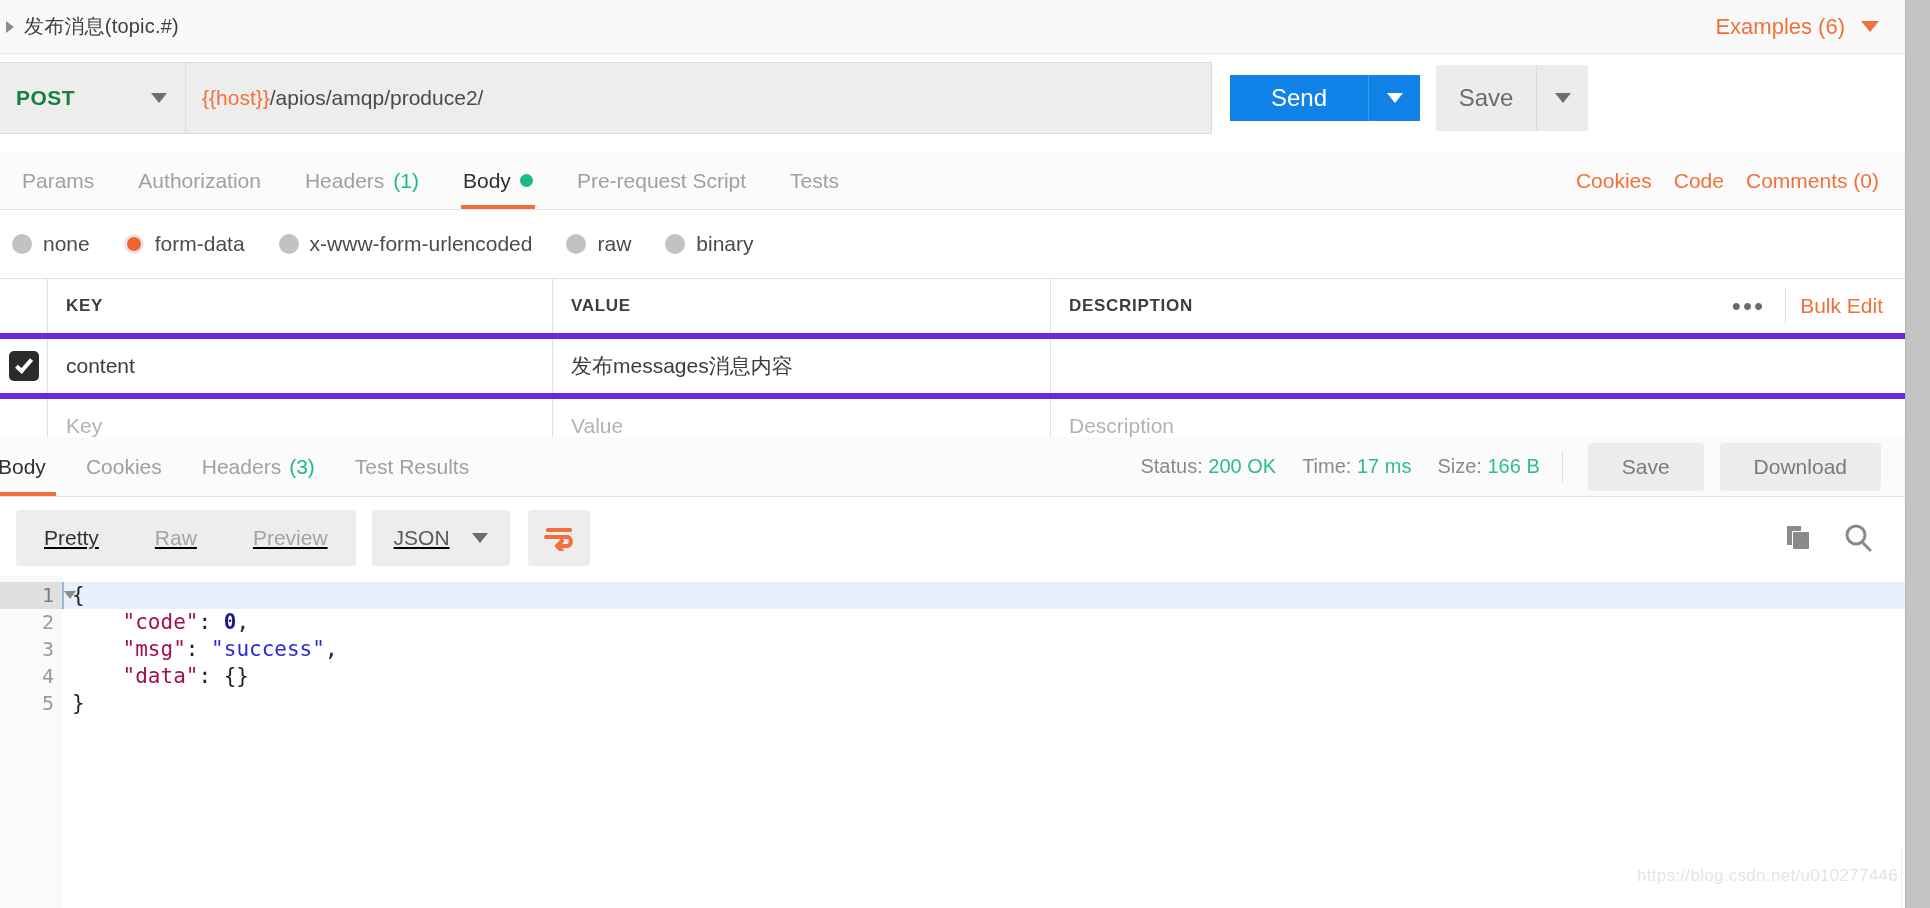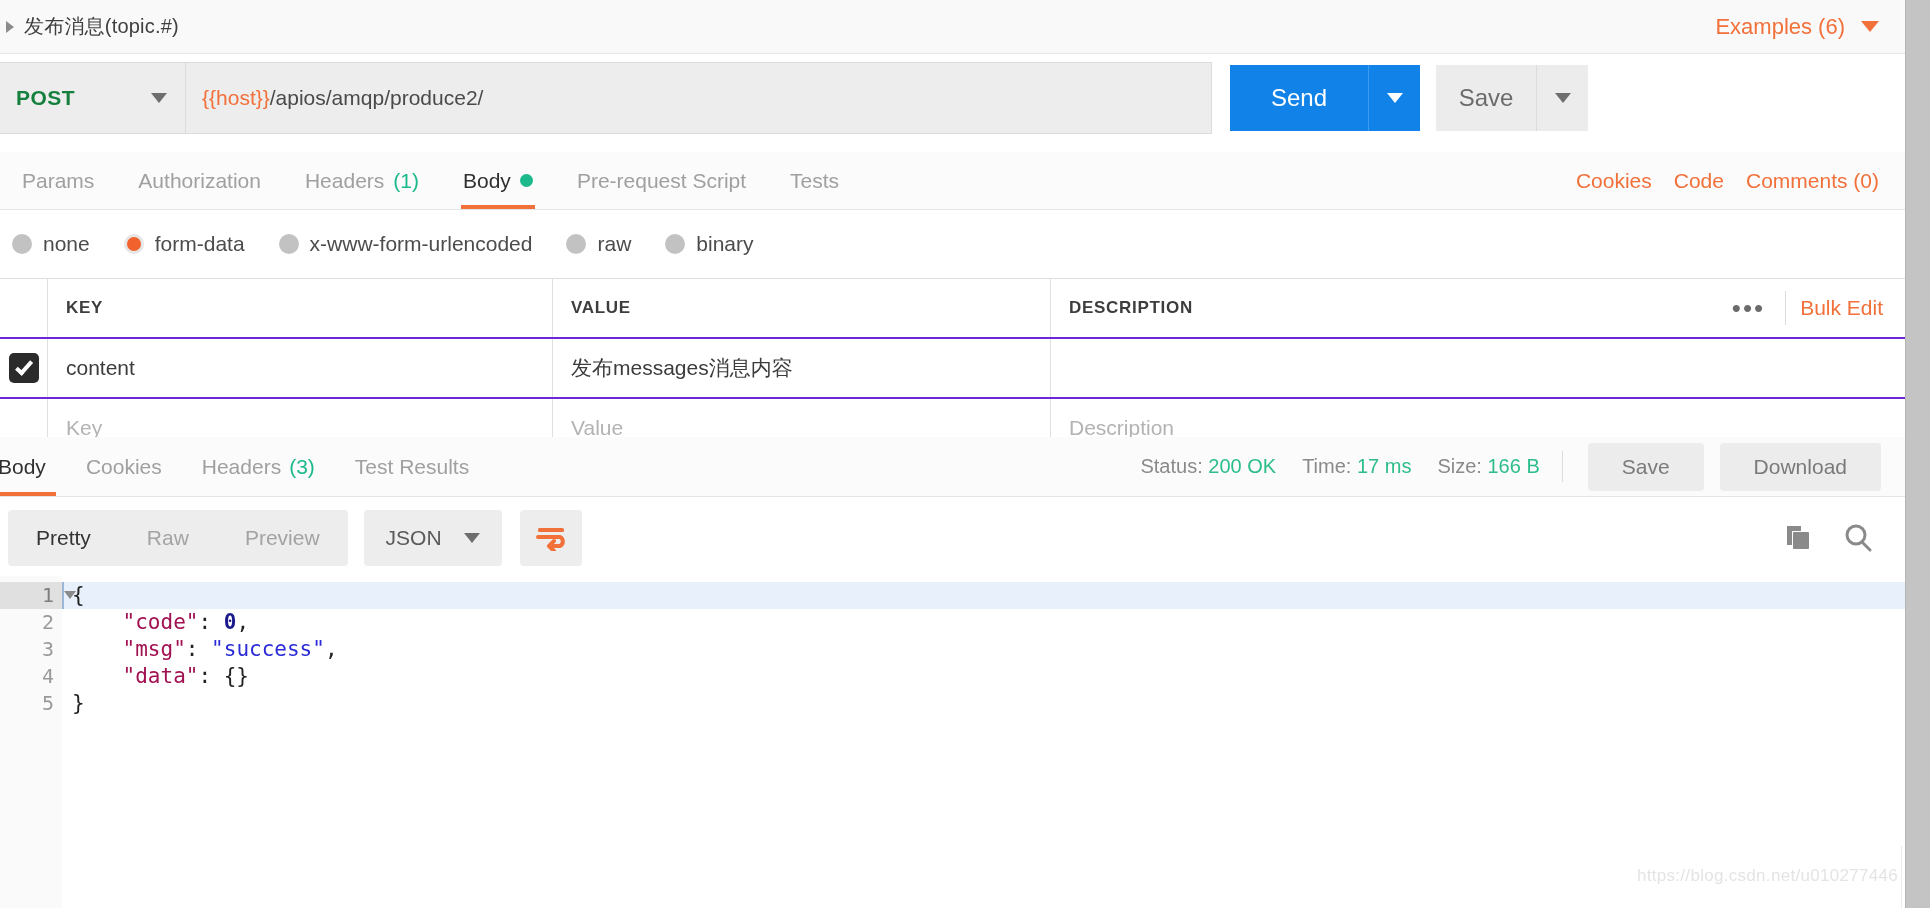--- a/index.html
+++ b/index.html
@@ -53,21 +53,21 @@
     border-top: 10px solid #6e6e6e;
   }
   .url-input {
     width: 1026px; height: 72px; background: #ededed;
     border: 1px solid #dcdcdc; border-left: none;
     display: flex; align-items: center; padding-left: 16px;
     font-size: 21px; color: #4a4a4a; cursor: text;
     font-family: "Liberation Sans", sans-serif;
   }
   .url-var { color: #f2703a; }
-  .send-group { margin-left: 18px; display: flex; height: 66px; }
+  .send-group { margin-left: 18px; display: flex; height: 46px; }
   .send-btn {
     background: #1183e8; color: #fff; border: none;
     width: 138px; font-size: 24px; cursor: pointer;
     font-family: "Liberation Sans", sans-serif;
     display: flex; align-items: center; justify-content: center;
   }
   .send-caret-btn {
     background: #1183e8; border: none; border-left: 1px solid #3a9bf0;
     width: 52px; cursor: pointer;
     display: flex; align-items: center; justify-content: center;
@@ -123,21 +123,21 @@
   }
   .radio-circle.sel { background: #e6e6e6; }
   .radio-inner { width: 14px; height: 14px; border-radius: 50%; background: #f2622c; }
   .radio-lbl { font-size: 21px; color: #4c4c4c; }
 
   
   .kvtable {
     position: absolute; left: 0; top: 278px; width: 1905px;
     border-top: 1px solid #e0e0e0;
   }
-  .kvrow { display: flex; height: 60px; border-bottom: 2px solid #6d28d9; }
+  .kvrow { display: flex; height: 60px; border-bottom: 6px solid #6d28d9; }
   .kvrow.head { background: #fff; }
   .cb-cell {
     width: 48px; border-right: 1px solid #e0e0e0;
     display: flex; align-items: center; justify-content: center;
   }
   .cb-box {
     width: 30px; height: 30px; border-radius: 5px; background: #2b2b2b;
     display: flex; align-items: center; justify-content: center; cursor: pointer;
   }
   .cb-tick {
@@ -186,21 +186,21 @@
   }
   .ghost-btn {
     background: #ececec; border: none; color: #7a7a7a; font-size: 21px;
     height: 48px; padding: 0 34px; border-radius: 4px; cursor: pointer;
     font-family: "Liberation Sans", sans-serif;
   }
 
   
   .prettybar {
     position: absolute; left: 0; top: 500px; width: 1905px; height: 76px;
-    display: flex; align-items: center; padding-left: 8px;
+    display: flex; align-items: center; padding-left: 16px; text-decoration: underline;
   }
   .seg {
     height: 56px; background: #ededed; border-radius: 4px;
     display: flex; align-items: center; margin-left: 0;
   }
   .seg-item { padding: 0 28px; font-size: 21px; color: #a3a3a3; cursor: pointer; }
   .seg-item.active { color: #333; }
   .lang-sel {
     height: 56px; background: #ededed; border-radius: 4px; margin-left: 16px;
     display: flex; align-items: center; gap: 22px; padding: 0 22px; cursor: pointer;

